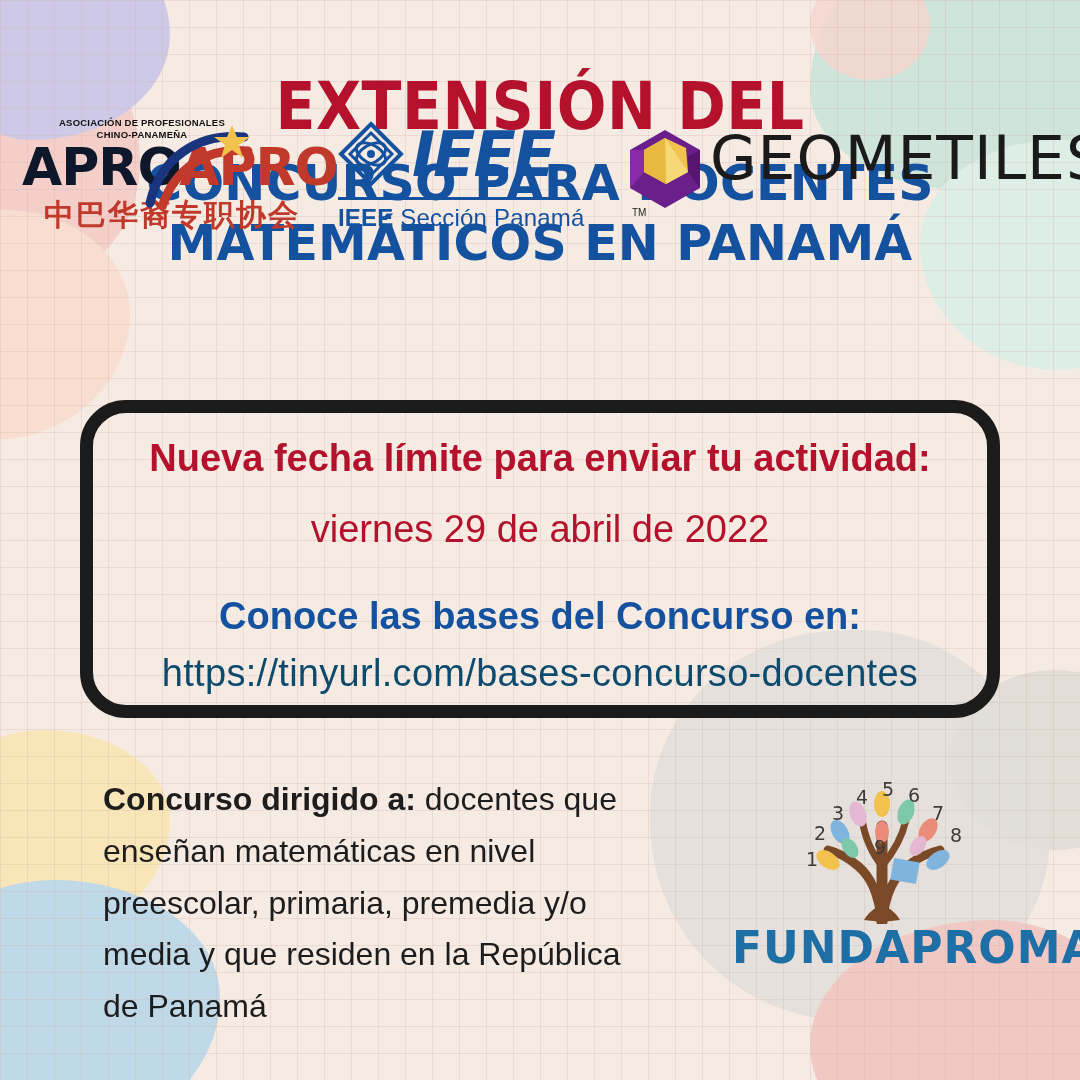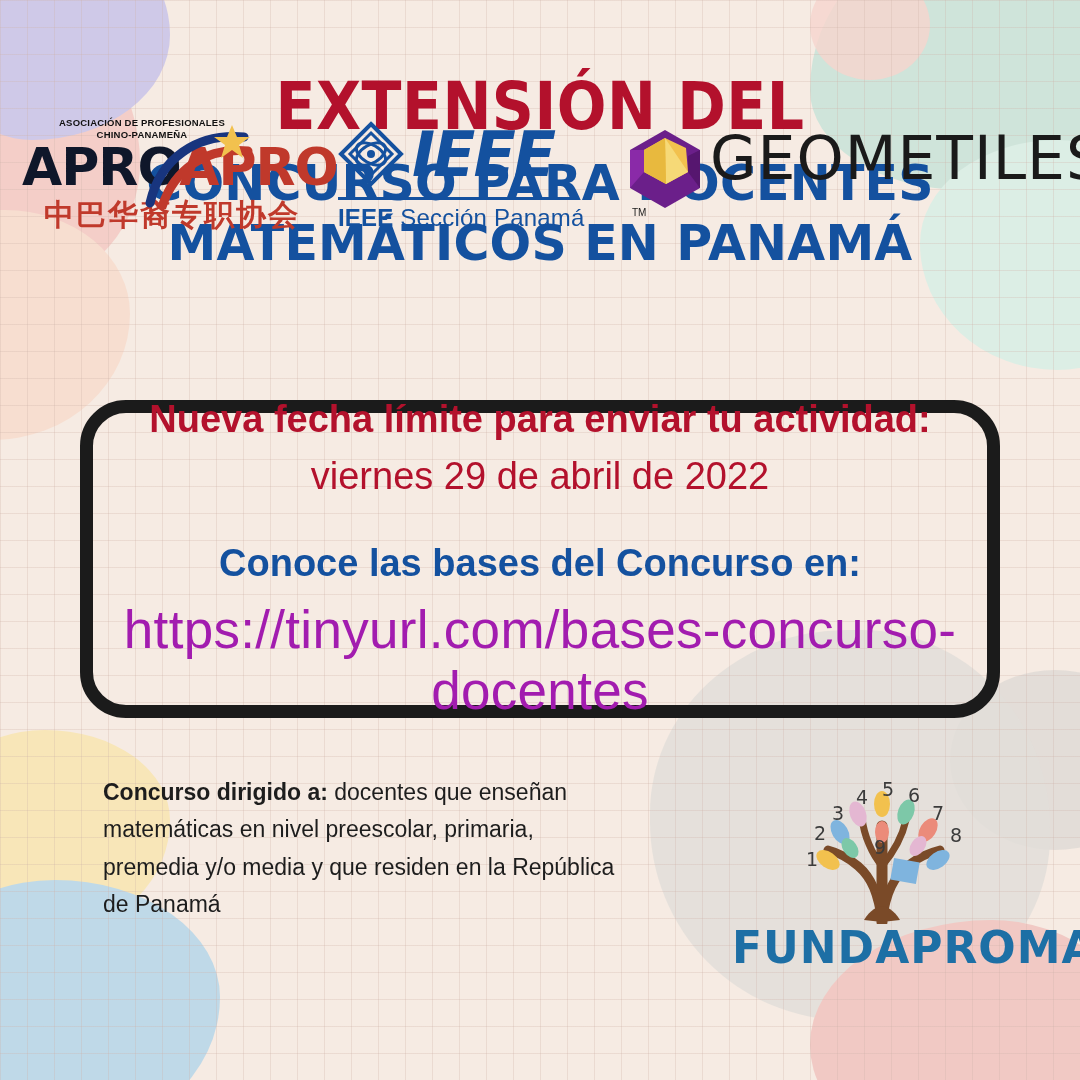--- a/index.html
+++ b/index.html
@@ -127,51 +127,51 @@
     display: flex;
     flex-direction: column;
     align-items: center;
     justify-content: center;
   }
   .box-line-bold-red {
     color: #b3112c;
     font-weight: bold;
     font-size: 38px;
     text-align: center;
-    margin: 0;
+    margin: 14px;
   }
   .box-line-red {
     color: #b3112c;
     font-size: 38px;
     text-align: left;
     margin: 14px 0 0 0;
     font-weight: normal;
   }
   .box-line-bold-blue {
     color: #14519f;
     font-weight: bold;
     font-size: 38px;
     text-align: center;
     margin: 44px 0 0 0;
   }
   .box-line-blue {
-    color: #a21caf;
-    font-size: 53px;
+    color: #0c4a6e;
+    font-size: 38px;
     text-align: center;
     margin: 14px 0 0 0;
     letter-spacing: 0.3px;
   }
 
   
   .audience {
     position: absolute;
     left: 103px;
     top: 700px;
     width: 520px;
-    font-size: 23px;
+    font-size: 32px;
     line-height: 1.62;
     color: #1d1d1d;
     z-index: 3;
   }
   .audience b { font-weight: bold; }
 
   
   .fundapromat {
     position: absolute;
     right: 48px;

